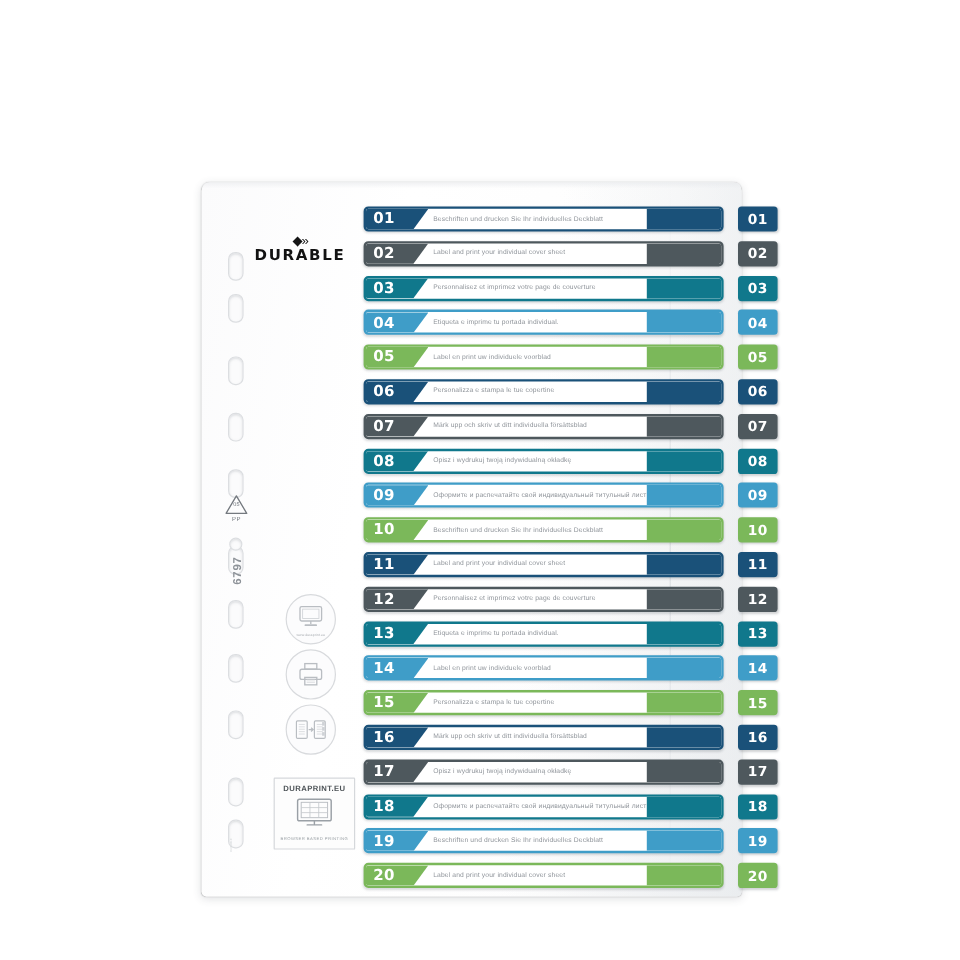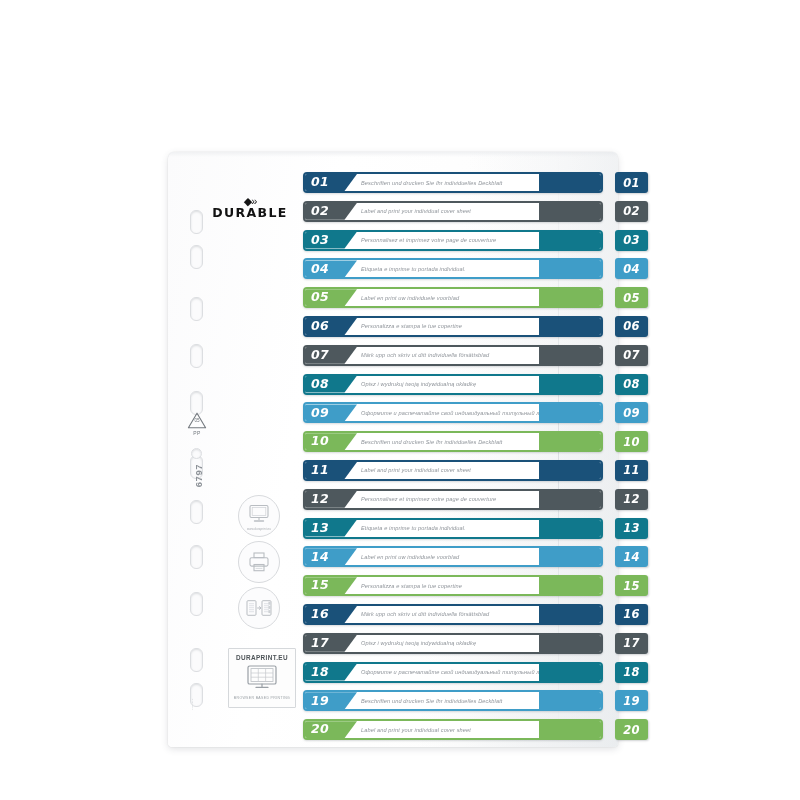--- a/index.html
+++ b/index.html
@@ -85,21 +85,21 @@
 
   
   #finetext{
     position:absolute;left:192px;top:710px;width:14px;
     font-size:2.4px;line-height:2.9px;color:#d3d6d9;
     transform:rotate(-90deg);transform-origin:left top;white-space:nowrap;
   }
 
   
   #tabs{position:absolute;left:303px;top:172px;width:345px;}
-  .tabrow{position:relative;height:21px;margin-bottom:7.8px;font-style:italic;}
+  .tabrow{position:relative;height:21px;margin-bottom:7.8px;}
 
   
   .strip{
     position:absolute;left:0;top:0;width:300px;height:21px;
     border-radius:4px;border:2px solid;
     box-sizing:border-box;background:#ffffff;overflow:hidden;
     box-shadow:0 1px 2px rgba(40,50,60,.18);
   }
   .strip .numbox{
     position:absolute;left:0;top:0;height:100%;width:52px;

